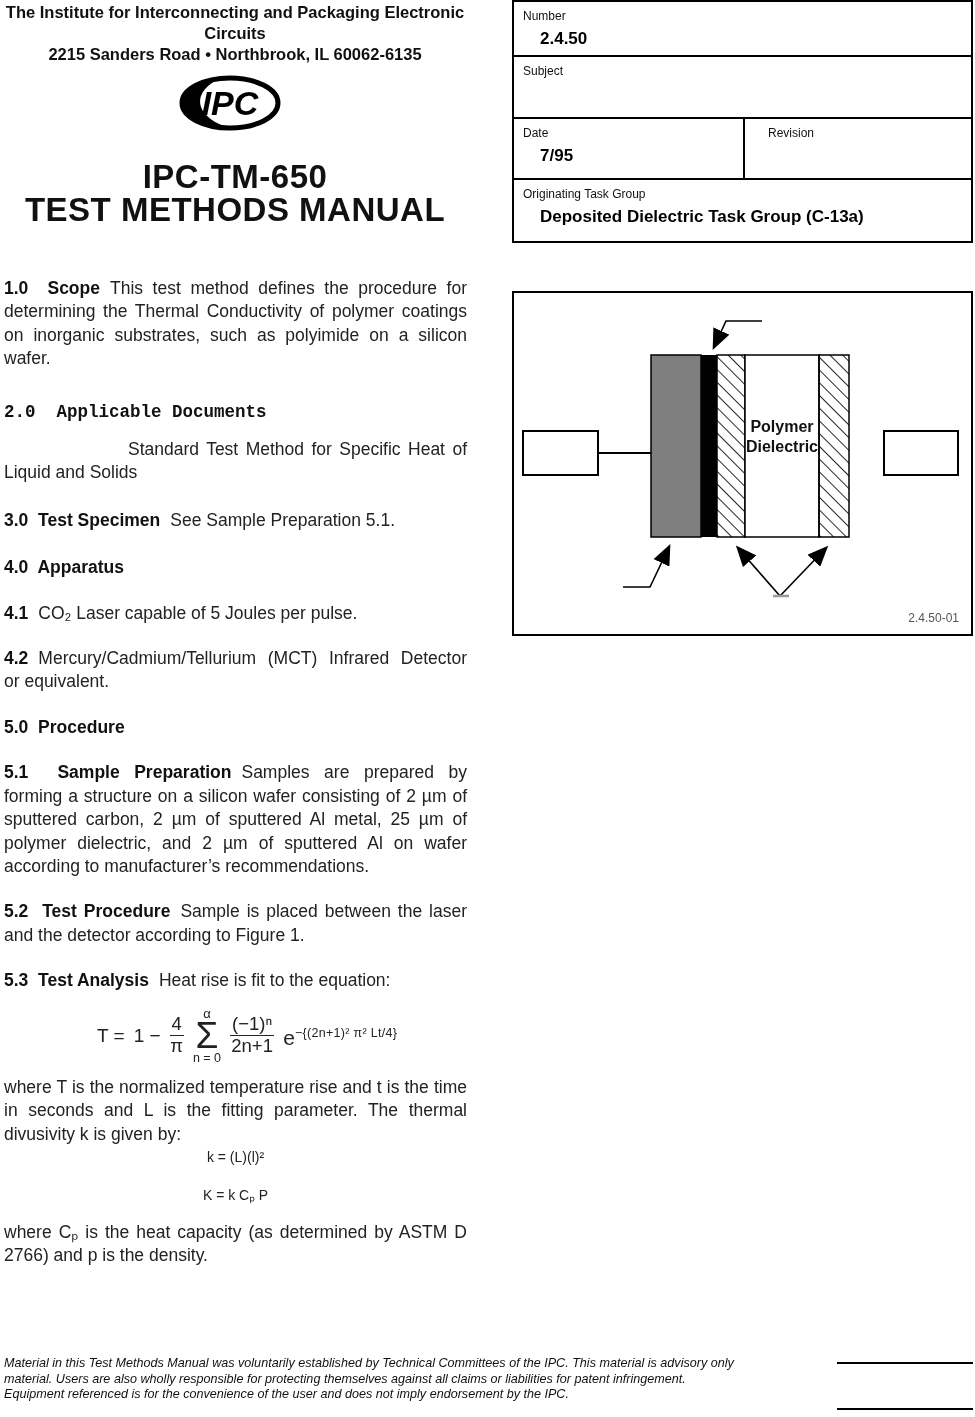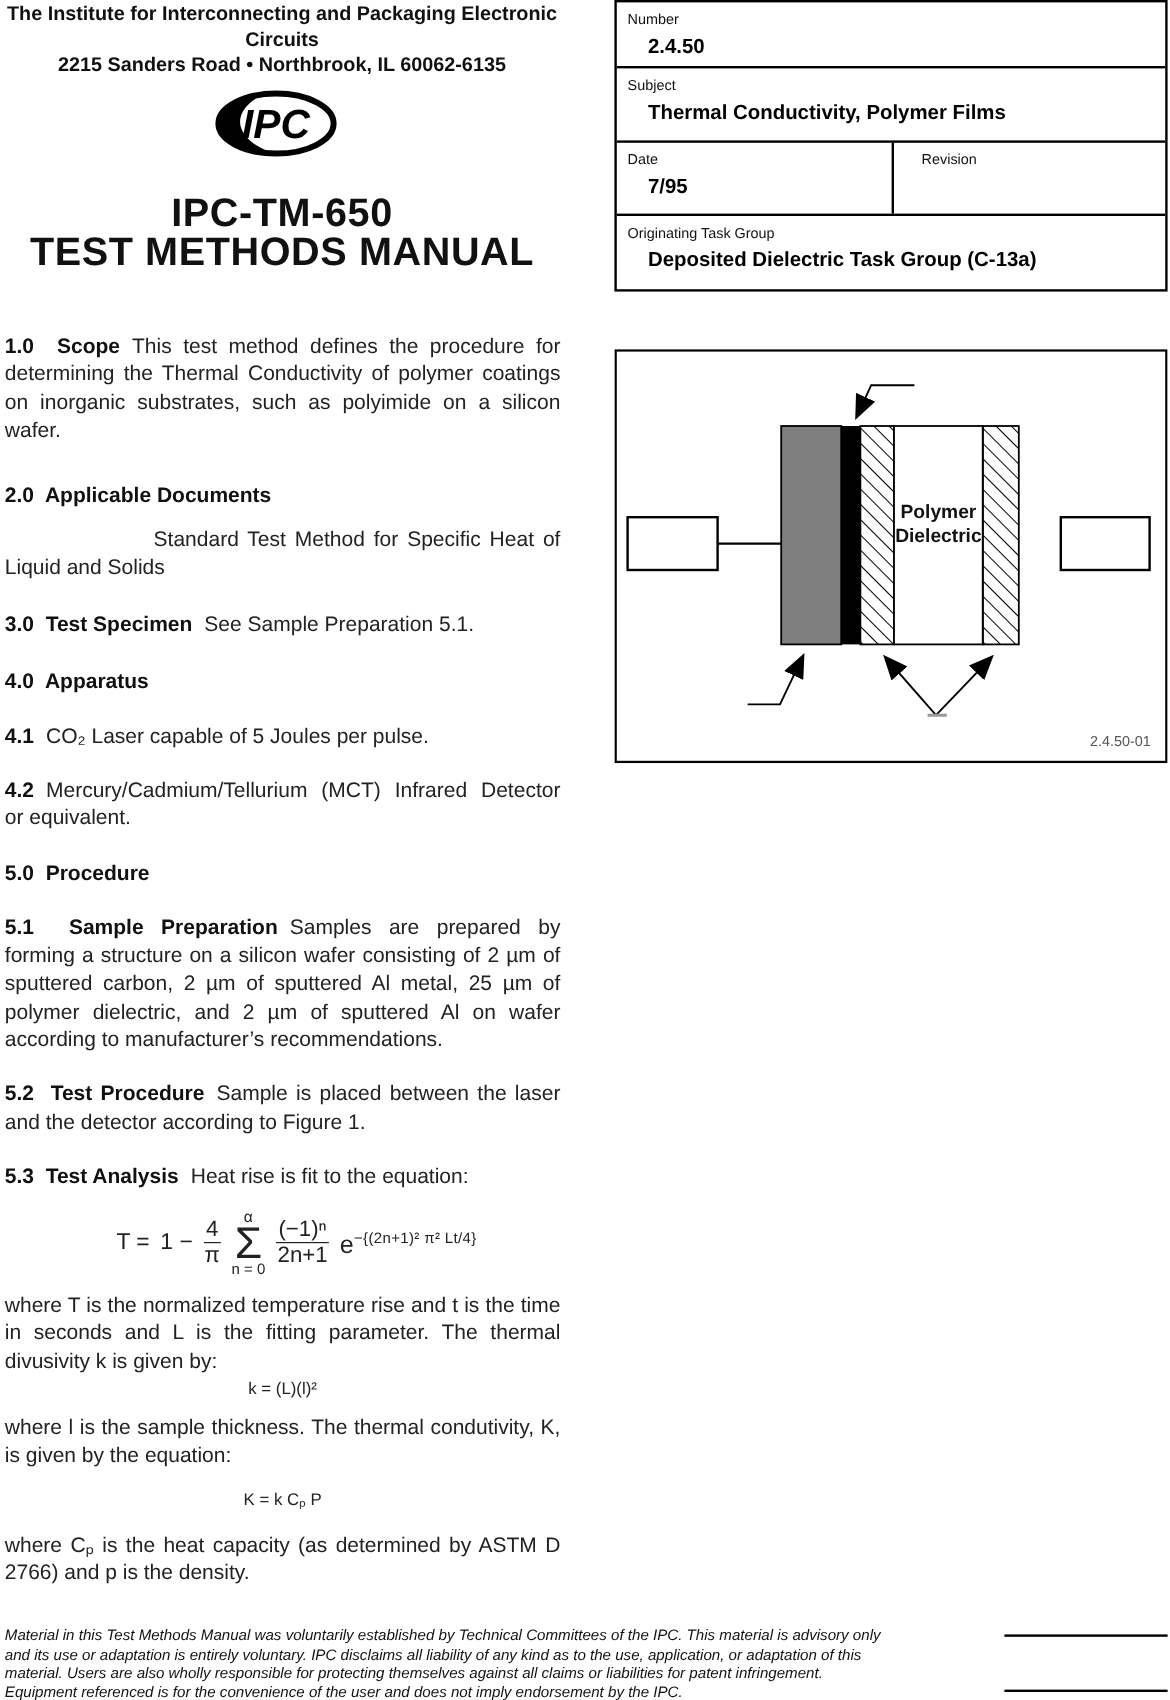--- a/index.html
+++ b/index.html
@@ -25,21 +25,21 @@
   .cell-date{width:231px; border-right:2px solid #000;}
   .cell-rev{flex:1;}
   .tlabel{font-size:12px; color:#111;}
   .tvalue{font-weight:bold; font-size:17px; padding-left:17px; margin-top:6px; color:#000;}
   
   .body-col{position:absolute; left:4px; top:277px; width:463px;
        font-size:17.5px; line-height:23.4px; text-align:justify; color:#222;}
   .body-col p{margin:0;}
   .body-col b{margin-right:10px; color:#111;}
   .h-only{font-weight:bold; color:#111;}
-  #blk-s2h{margin-top:30px;}
+  #blk-s2h{margin-top:30px;font-family:Liberation Mono, monospace;}
   #blk-s2p{margin-top:14px; text-indent:124px;}
   #blk-s3{margin-top:24px;}
   #blk-s4{margin-top:24px;}
   #blk-s41{margin-top:22px;}
   #blk-s42{margin-top:22px;}
   #blk-s5{margin-top:22px;}
   #blk-s51{margin-top:22px;}
   #blk-s52{margin-top:22px;}
   #blk-s53{margin-top:22px;}
   
@@ -89,21 +89,20 @@
     <div>TEST METHODS MANUAL</div>
   </div>
 
   <div class="info-table">
     <div class="info-row r1">
       <div class="tlabel">Number</div>
       <div class="tvalue">2.4.50</div>
     </div>
     <div class="info-row r2">
       <div class="tlabel">Subject</div>
-      <div class="tvalue">Thermal Conductivity, Polymer Films</div>
     </div>
     <div class="info-row r3">
       <div class="cell cell-date">
         <div class="tlabel">Date</div>
         <div class="tvalue">7/95</div>
       </div>
       <div class="cell cell-rev">
         <div class="tlabel">Revision</div>
         <div class="tvalue"></div>
       </div>
@@ -188,27 +187,25 @@
       </span>
       <span class="frac">
         <span class="num">(−1)ⁿ</span>
         <span class="den">2n+1</span>
       </span>
       <span class="e-term"><span>e</span><sup>−{(2n+1)² π² Lt/4}</sup></span>
     </div>
 
     <p id="blk-pt">where T is the normalized temperature rise and t is the time in seconds and L is the fitting parameter. The thermal divusivity k is given by:</p>
     <p id="eq2" class="eq-centered">k = (L)(l)²</p>
-    <p id="blk-pl">where l is the sample thickness. The thermal condutivity, K, is given by the equation:</p>
     <p id="eq3" class="eq-centered">K = k Cₚ P</p>
     <p id="blk-pcp">where Cₚ is the heat capacity (as determined by ASTM D 2766) and p is the density.</p>
   </div>
 
   <div class="footer">
     <div>Material in this Test Methods Manual was voluntarily established by Technical Committees of the IPC. This material is advisory only</div>
-    <div>and its use or adaptation is entirely voluntary. IPC disclaims all liability of any kind as to the use, application, or adaptation of this</div>
     <div>material. Users are also wholly responsible for protecting themselves against all claims or liabilities for patent infringement.</div>
     <div>Equipment referenced is for the convenience of the user and does not imply endorsement by the IPC.</div>
   </div>
   <div id="sig1" class="sig-line"></div>
   <div id="sig2" class="sig-line"></div>
 
 </div>
 
 </body></html>

